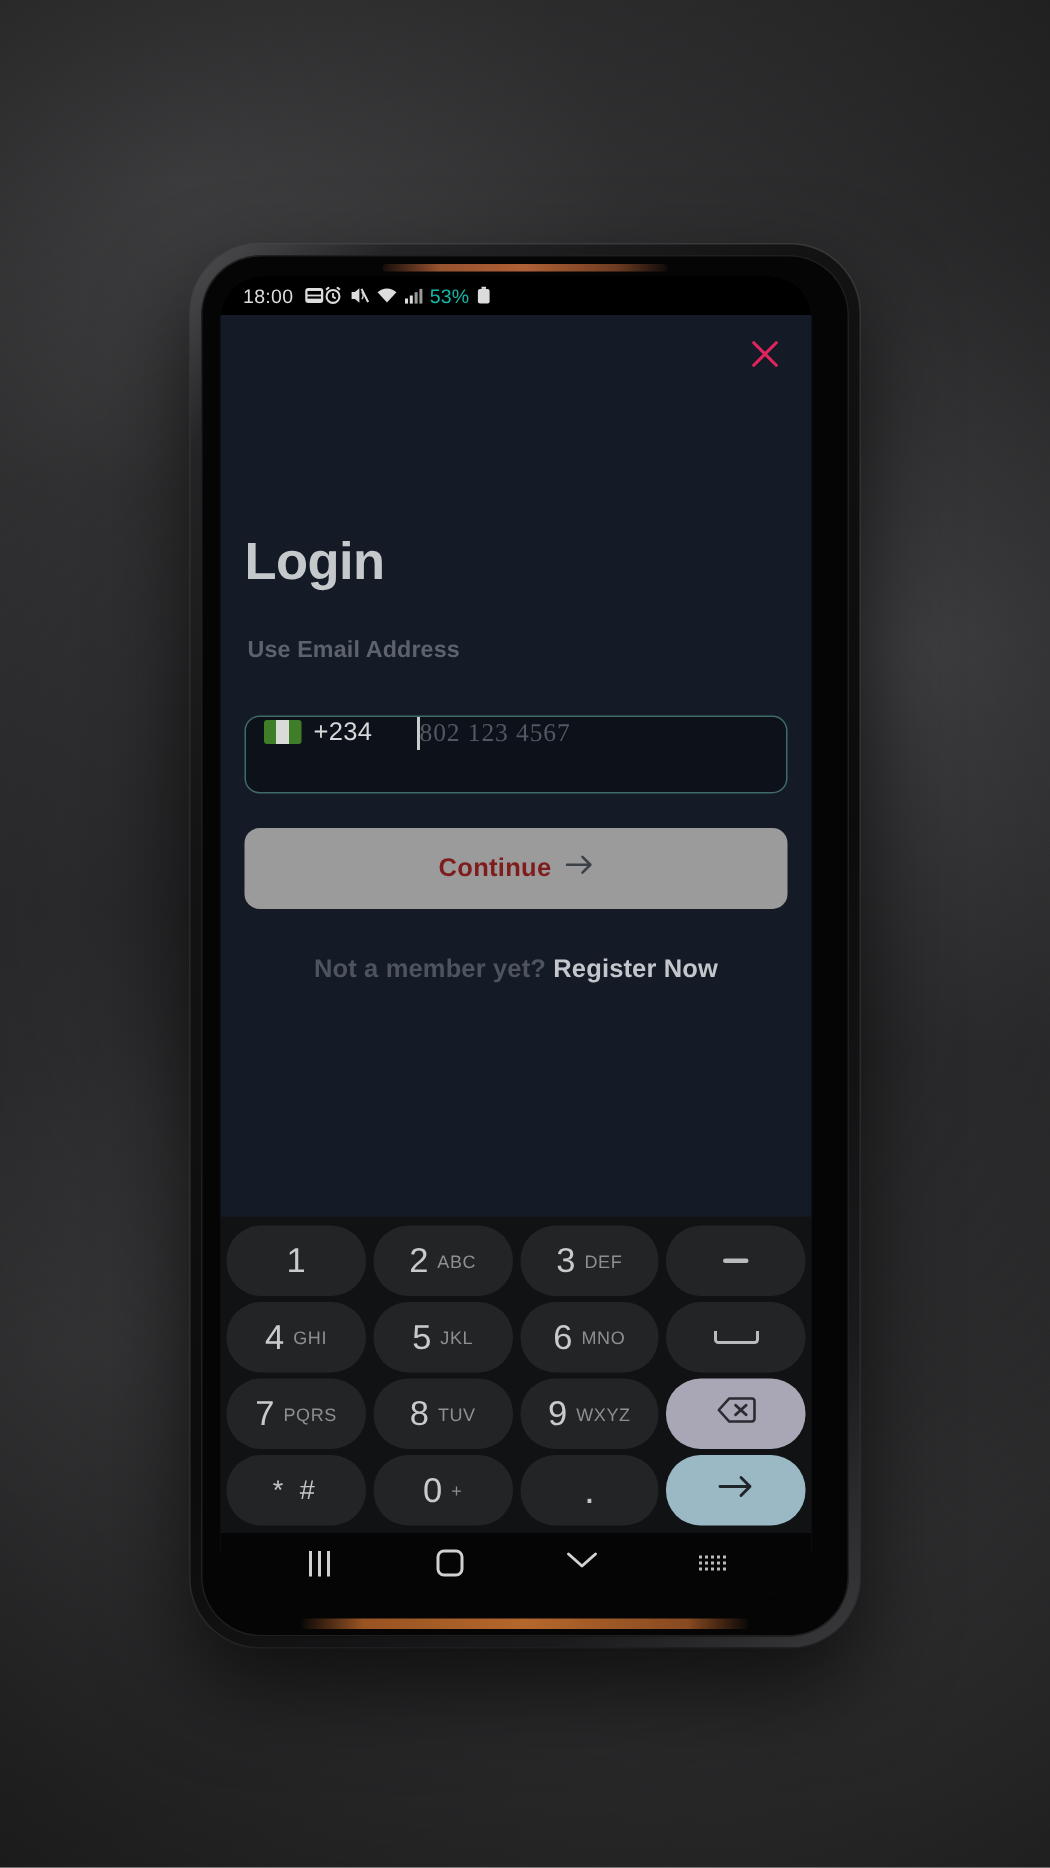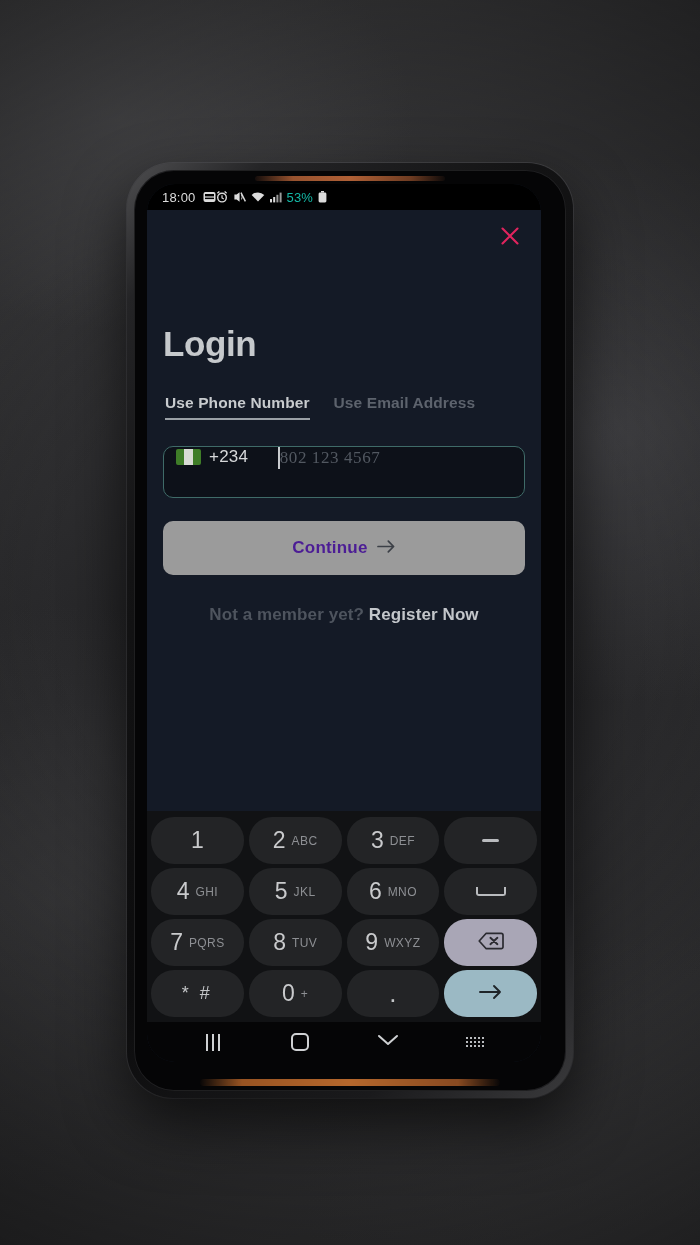--- a/index.html
+++ b/index.html
@@ -113,21 +113,21 @@
   }
   #close-row {
     display: flex;
     justify-content: flex-end;
     padding-top: 14px;
     padding-right: 3px;
   }
   #close-icon { cursor: pointer; line-height: 0; }
 
   #page-title {
-    margin-top: 76px;
+    margin-top: 107px;
     font-size: 35px;
     font-weight: bold;
     color: #c6c9cc;
     letter-spacing: -0.4px;
   }
 
   #tabs {
     display: flex;
     align-items: flex-end;
     gap: 24px;
@@ -179,21 +179,21 @@
     border-radius: 10px;
     background: #9b9b9b;
     display: flex;
     align-items: center;
     justify-content: center;
     gap: 9px;
     cursor: pointer;
     border: none;
     width: 100%;
   }
-  #continue-label { color: #4c1d95; font-size: 17px; font-weight: bold; letter-spacing: .2px; }
+  #continue-label { color: #7f1d1d; font-size: 17px; font-weight: bold; letter-spacing: .2px; }
 
   #register-row {
     margin-top: 30px;
     text-align: center;
     font-size: 17px;
     font-weight: bold;
     letter-spacing: .1px;
     cursor: pointer;
   }
   #register-prompt { color: #4e545e; }
@@ -317,21 +317,20 @@
           <span id="close-icon">
             <svg width="24" height="24" viewBox="0 0 24 24">
                 <path d="M4.5 4.5l15 15M19.5 4.5l-15 15" stroke="#e0245e" stroke-width="2.1" stroke-linecap="round"></path>
               </svg>
           </span>
         </div>
 
         <h1 id="page-title">Login</h1>
 
         <div id="tabs">
-          <div class="tab active">Use Phone Number</div>
           <div class="tab inactive">Use Email Address</div>
         </div>
 
         <div id="phone-field">
           <div id="country-selector">
             <span id="flag-icon"></span>
             <span id="country-code">+234</span>
           </div>
           <div id="phone-input-wrap">
             <span id="caret"></span>

